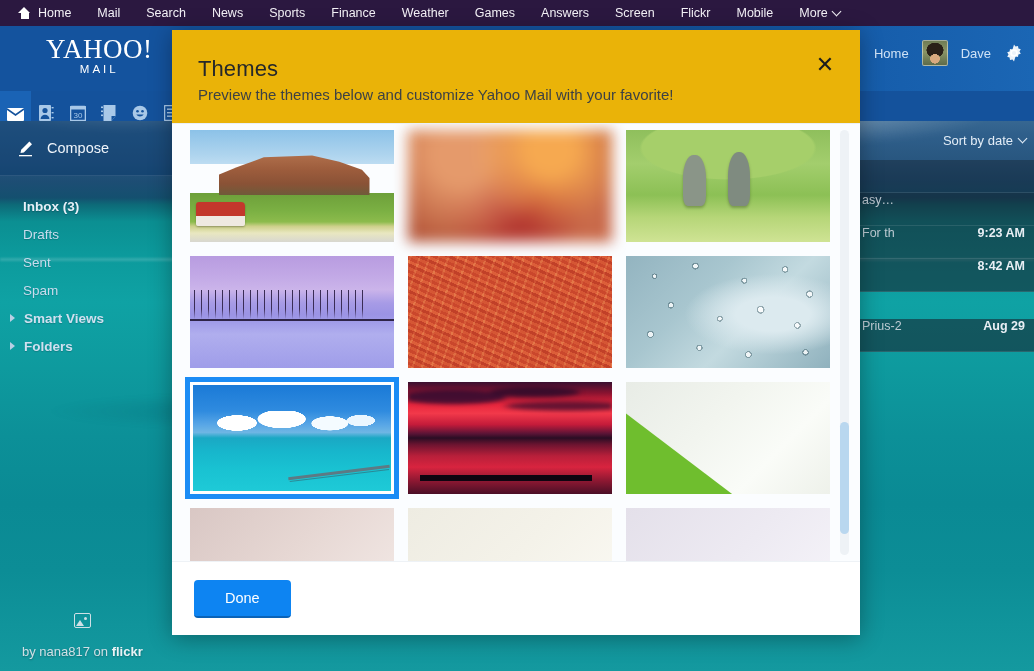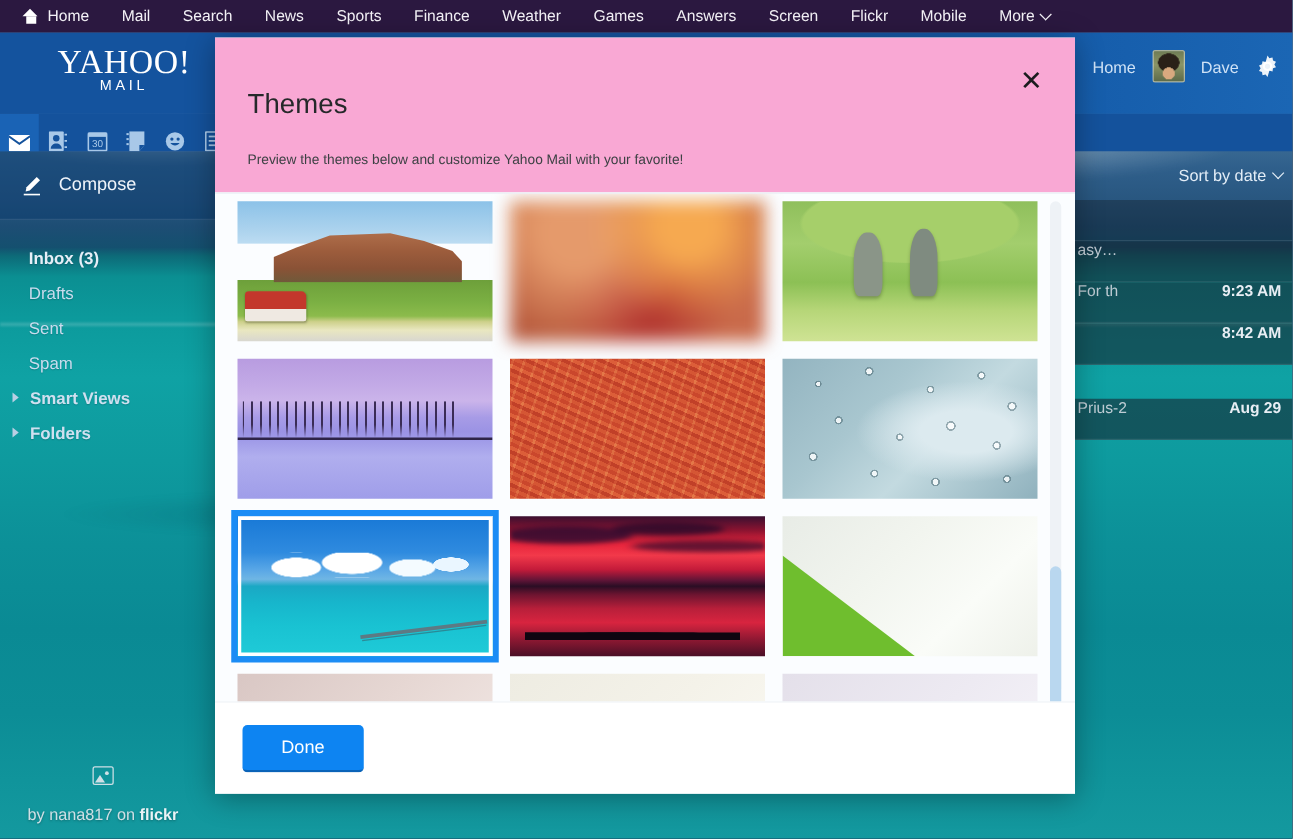--- a/index.html
+++ b/index.html
@@ -169,23 +169,23 @@
   .credit .pic:after{content:"";position:absolute;right:2.5px;top:2.5px;width:3px;height:3px;
     border-radius:50%;background:#cfe0e6;}
   .credit b { font-weight:bold; color:#eaf3f6; }
 
   
   .modal {
     position:absolute; left:172px; top:30px; width:688px; height:605px;
     background:#fbfdff; z-index:50; box-shadow:0 3px 22px rgba(0,0,0,.33);
     display:flex; flex-direction:column; overflow:hidden;
   }
-  .modal-head { padding:40px 26px 0 26px; background:#f9a8d4; position:relative; flex:none; }
+  .modal-head { padding:26px 26px 0 26px; background:#eab308; position:relative; flex:none; }
   .modal-title { font-size:22px; color:#26282a; font-weight:400; letter-spacing:.1px; }
-  .modal-sub { font-size:11px; color:#3d4144; margin-top:26px; padding-bottom:20px; }
+  .modal-sub { font-size:15px; color:#3d4144; margin-top:4px; padding-bottom:20px; }
   .closebtn {
     position:absolute; right:20px; top:20px; width:30px; height:30px;
     display:flex; align-items:center; justify-content:center; cursor:pointer;
     font-size:22px; color:#1b1c1e; line-height:1; font-family:"Liberation Sans", sans-serif;
   }
   .modal-body { flex:1 1 auto; position:relative; overflow:hidden; background:#fbfdff;
                 border-top:1px solid #eaf0f6; }
   .grid {
     position:absolute; left:0; right:0; top:0; bottom:0; padding:6px 30px 0 18px;
     display:grid; grid-template-columns:repeat(3,1fr); column-gap:14px; row-gap:14px;

